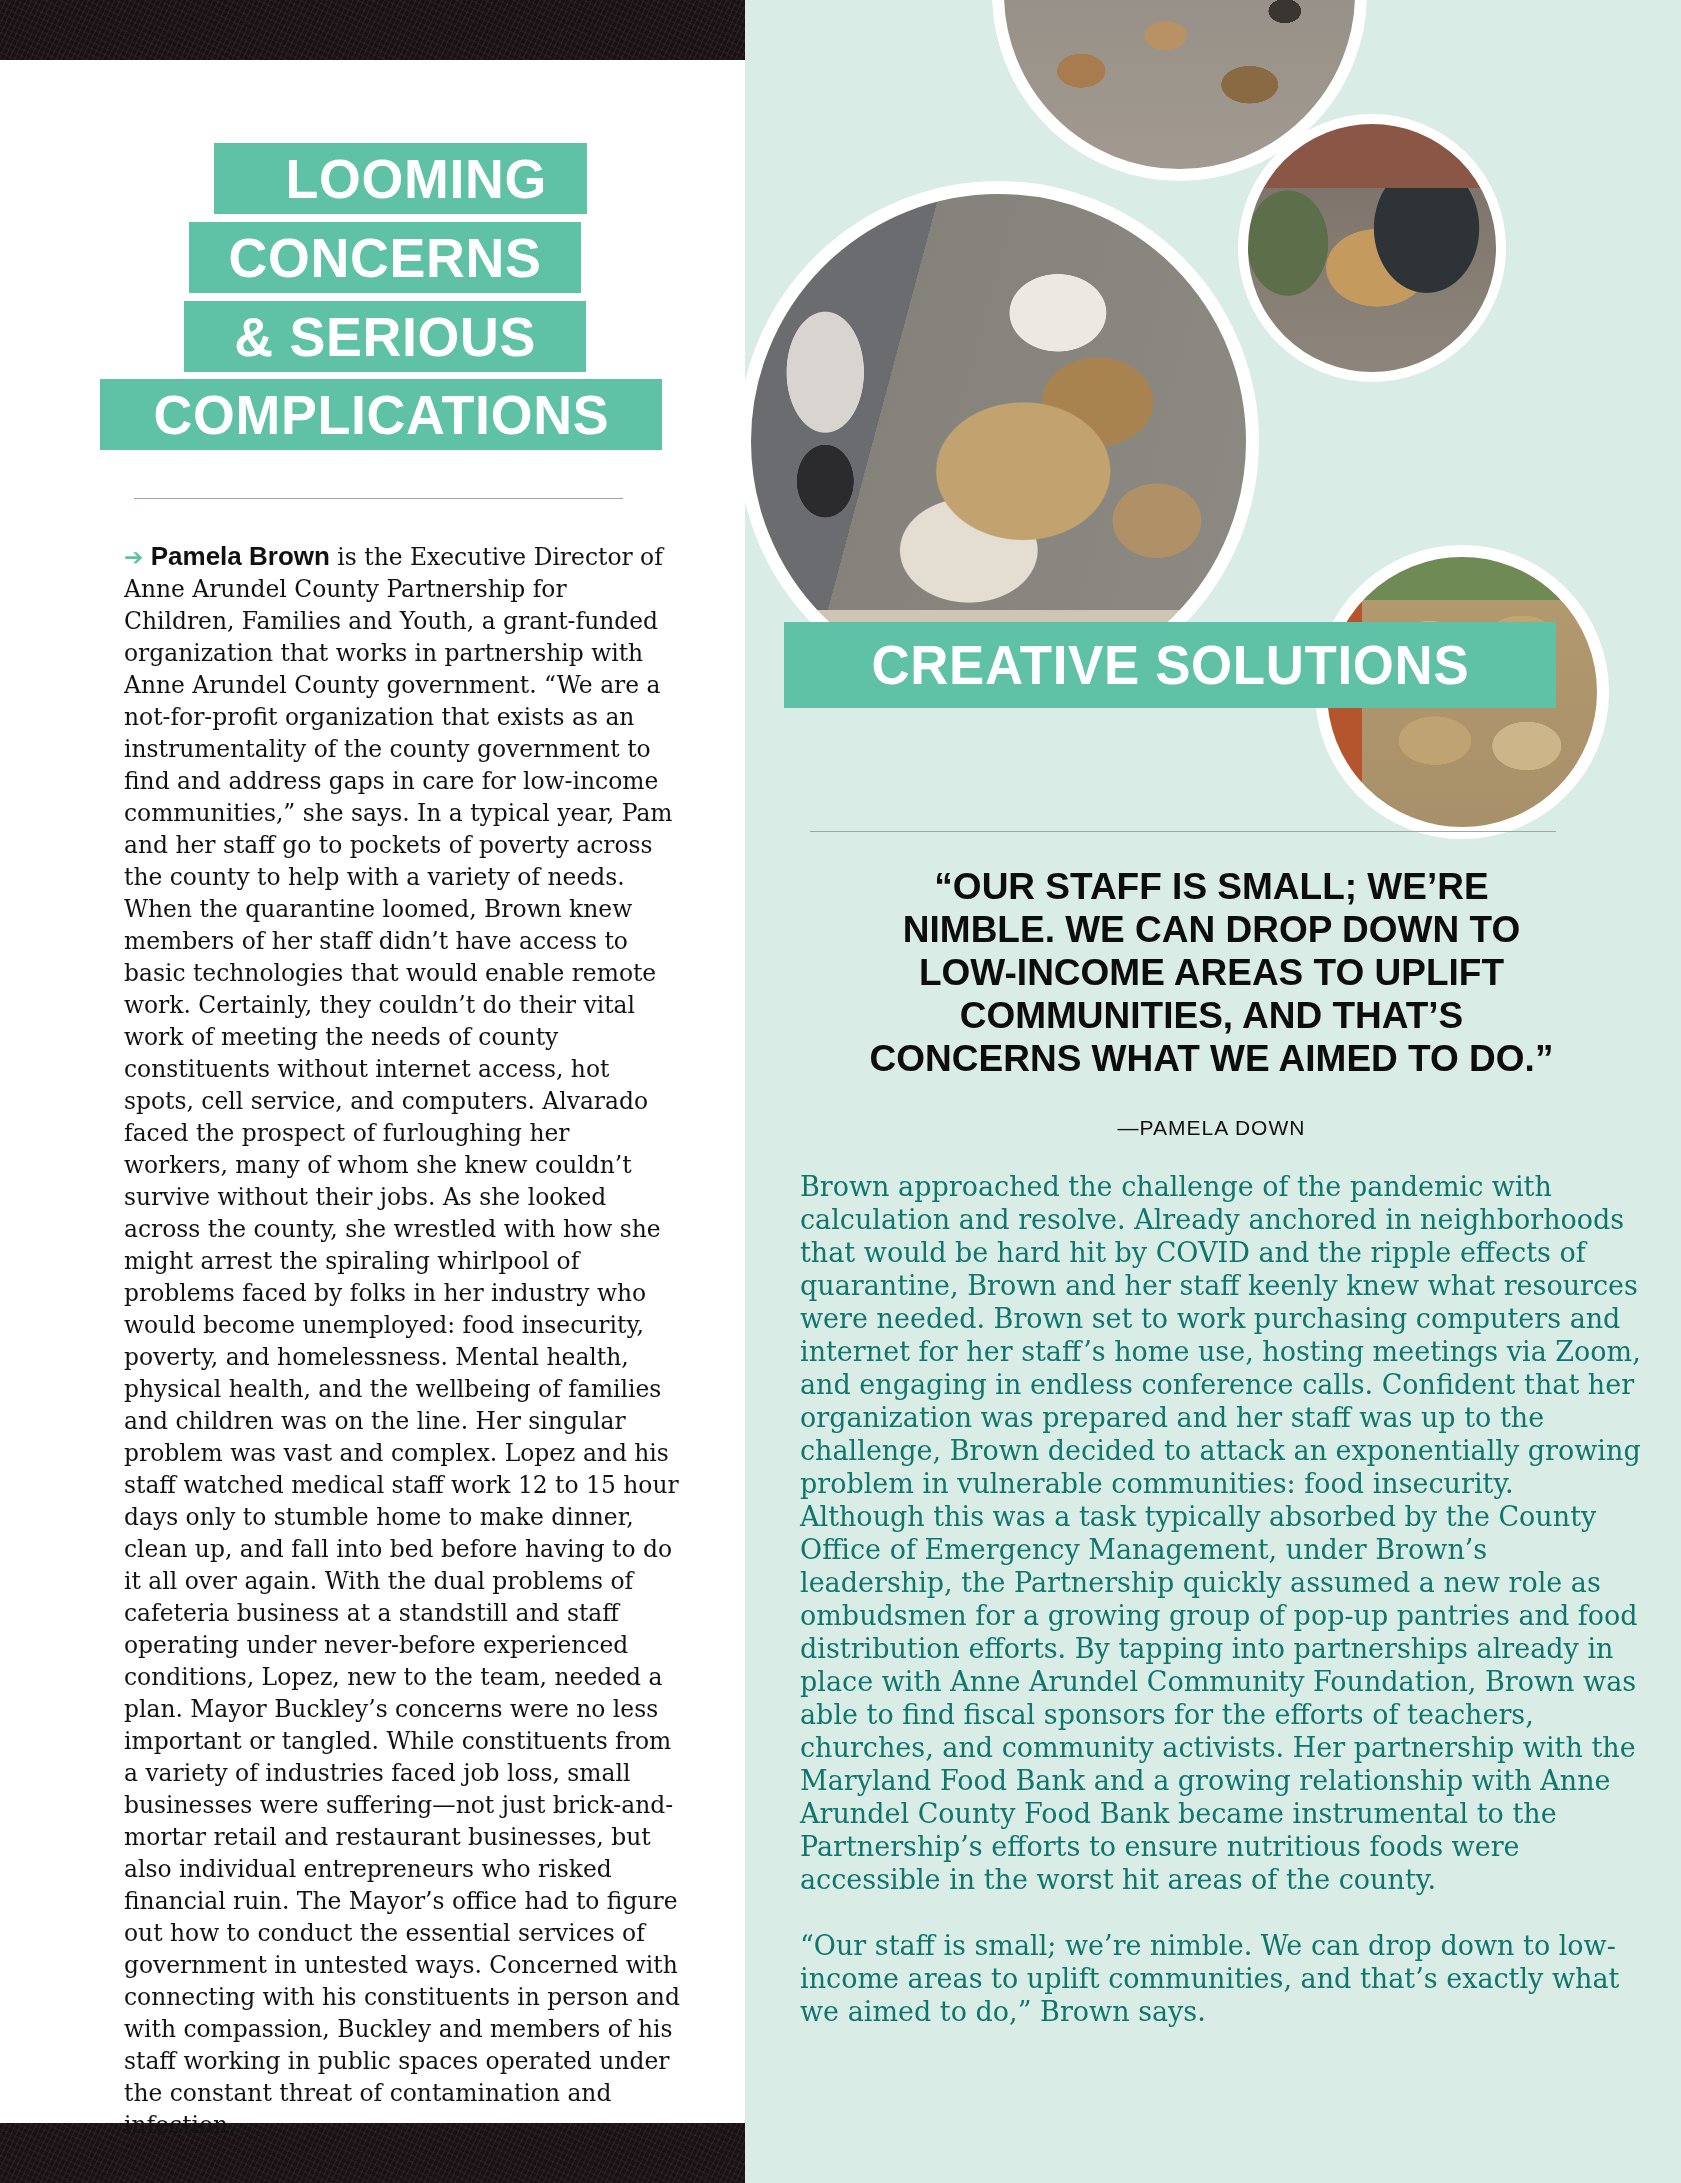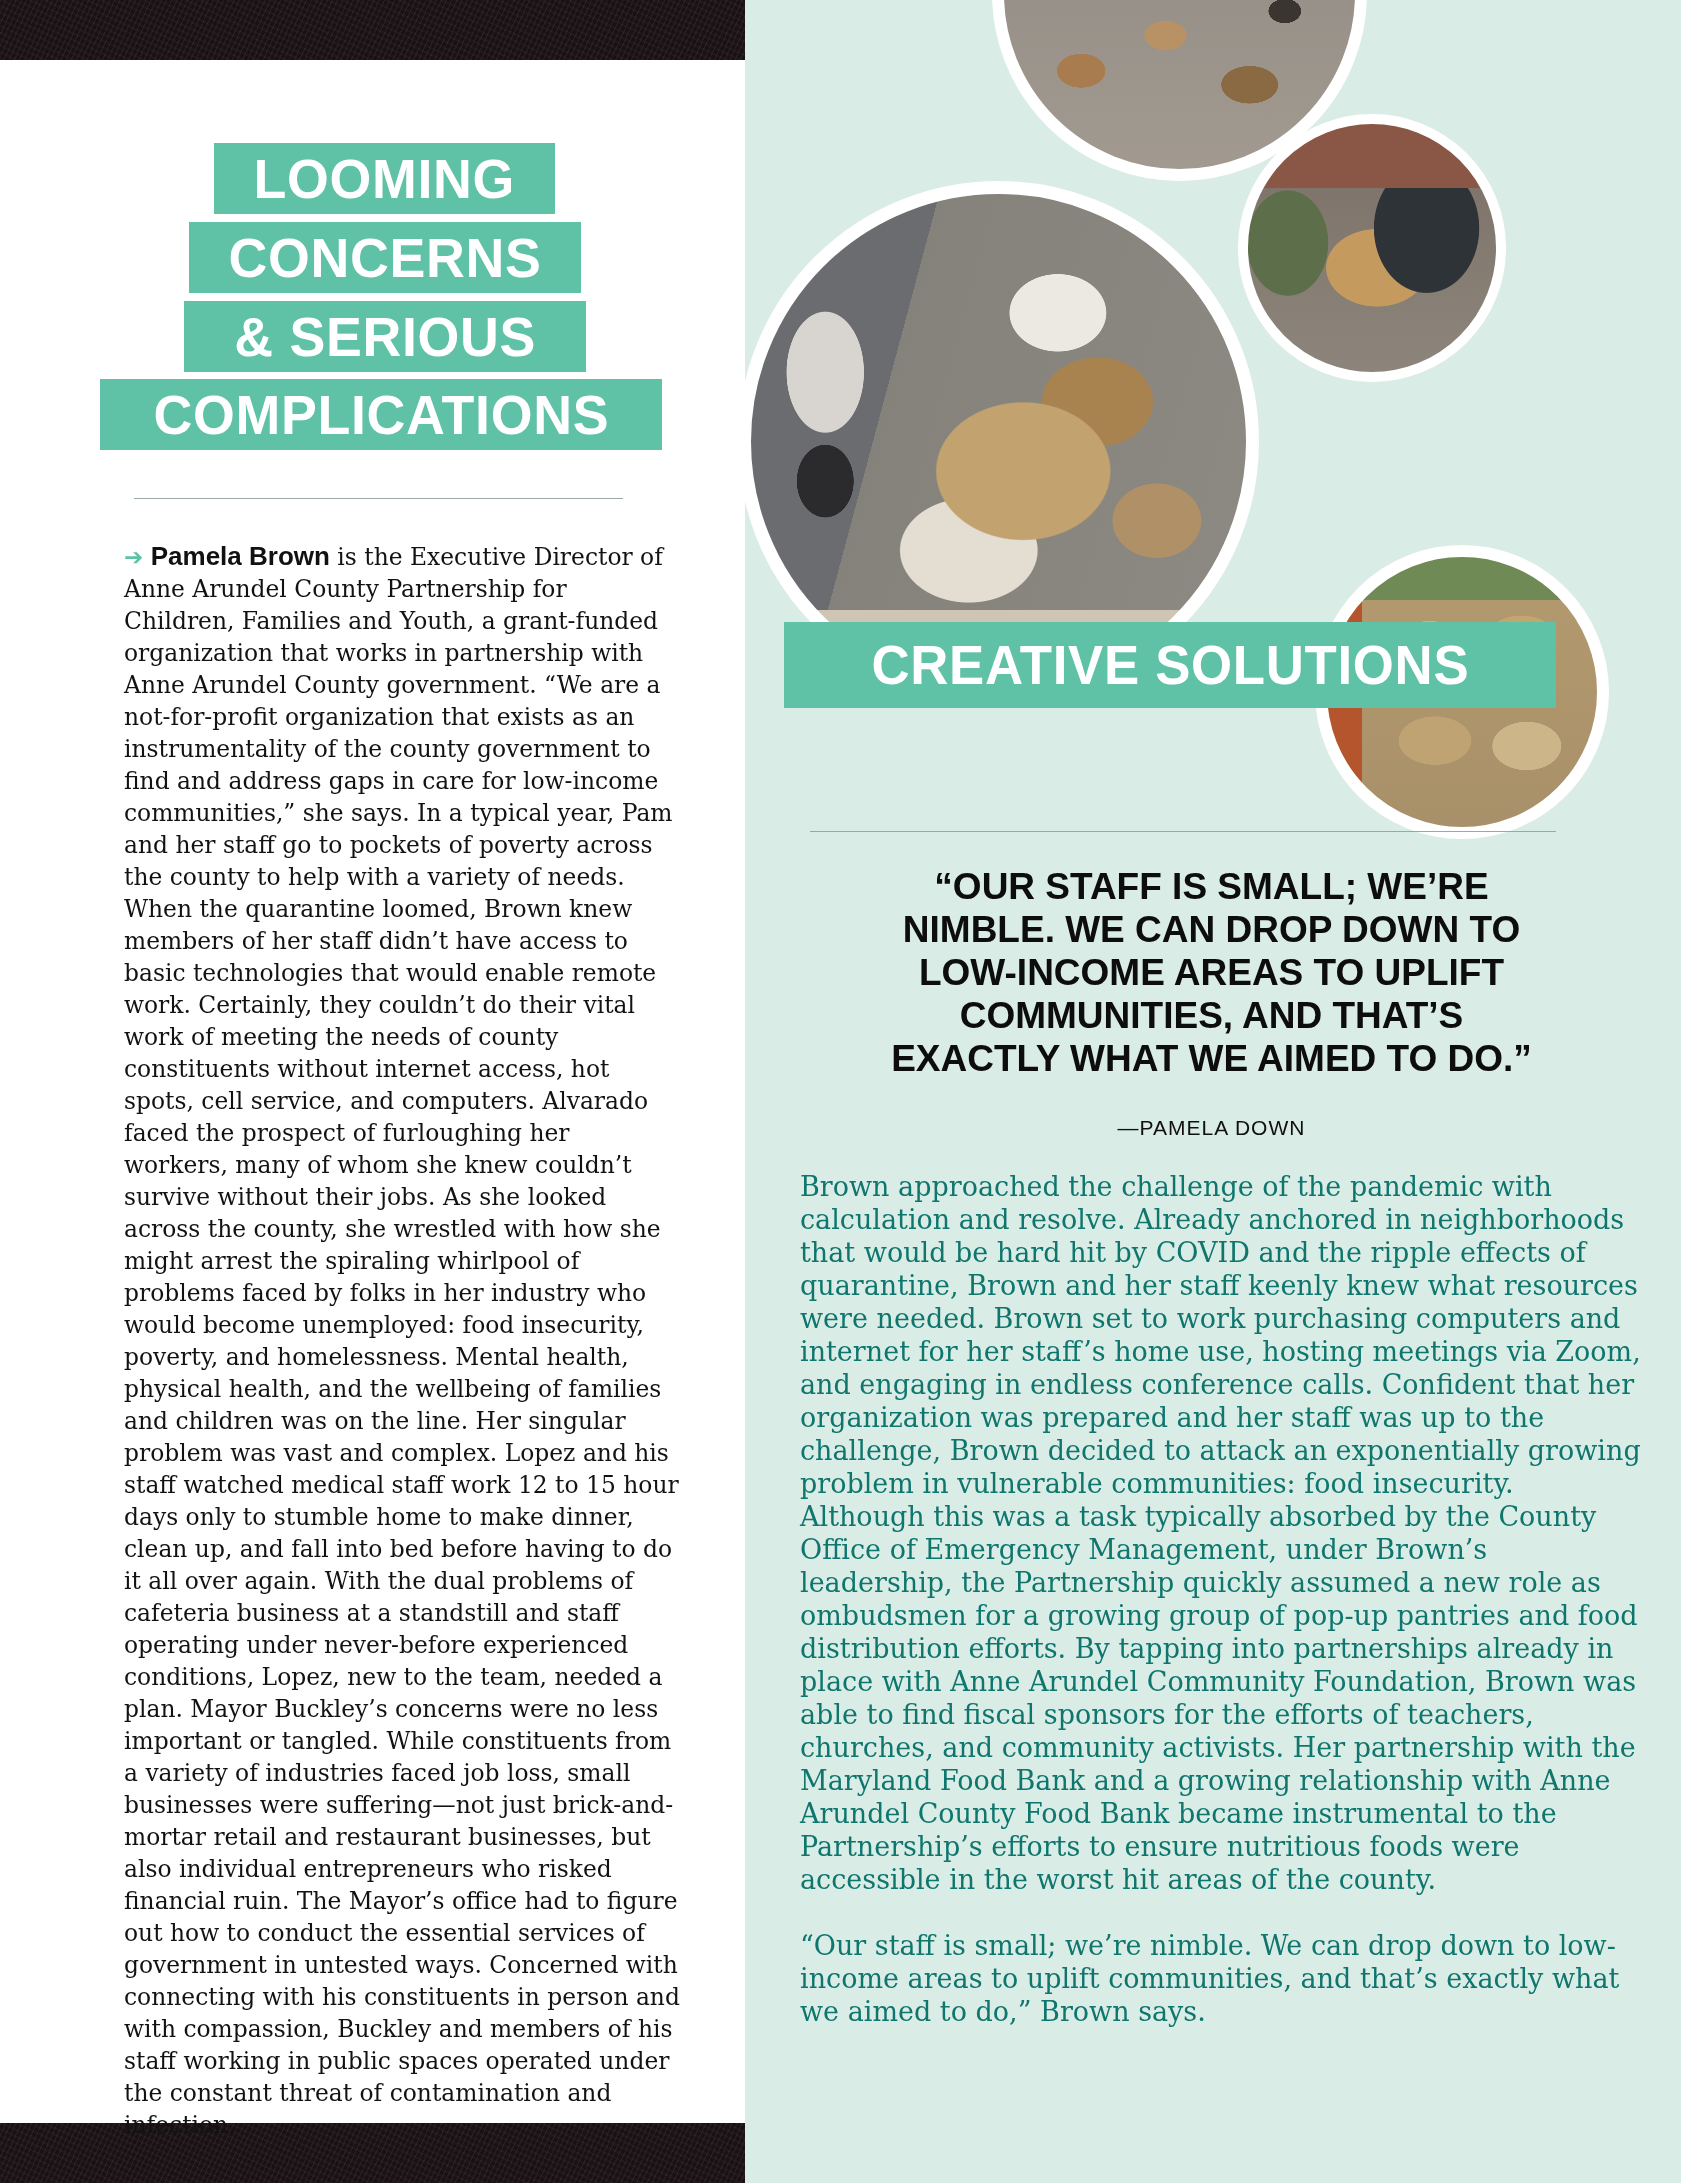--- a/index.html
+++ b/index.html
@@ -16,21 +16,21 @@
   .mint-col{position:absolute;left:745px;top:0;width:936px;height:2183px;background:#daece6;}
 
   
   .hbox{
     position:absolute;background:#5fc1a6;color:#ffffff;
     font-family:"Liberation Sans", sans-serif;font-weight:bold;
     display:flex;align-items:center;justify-content:center;
     letter-spacing:0.7px;white-space:nowrap;
   }
   .hbox span{display:inline-block;transform:scaleX(0.96);}
-  .hb-l1{left:214px;top:143px;width:341px;height:71px;font-size:56px;}
+  .hb-l1{left:214px;top:143px;width:341px;height:71px;font-size:56px;padding-left:32px;}
   .hb-l2{left:189px;top:222px;width:392px;height:71px;font-size:56px;}
   .hb-l3{left:184px;top:301px;width:402px;height:71px;font-size:56px;}
   .hb-l4{left:100px;top:379px;width:562px;height:71px;font-size:56px;}
   .hb-r1{left:784px;top:622px;width:772px;height:86px;font-size:55px;z-index:5;}
   .hb-r2{left:768px;top:715px;width:800px;height:75px;font-size:55px;z-index:5;}
 
   
   .divider{position:absolute;height:1.3px;background:#9aa9a2;}
   .div-left{left:134px;top:498px;width:489px;}
   .div-right{left:810px;top:831px;width:746px;z-index:5;}
@@ -147,21 +147,21 @@
   <div class="hbox hb-r1">
       <span>CREATIVE SOLUTIONS</span>
     </div>
 
   <div class="divider div-right"></div>
 
   <div class="quote">“OUR STAFF IS SMALL; WE’RE
 NIMBLE. WE CAN DROP DOWN TO
 LOW-INCOME AREAS TO UPLIFT
 COMMUNITIES, AND THAT’S
-EXACTLY WHAT WE AIMED TO DO.”</div>
+CONCERNS WHAT WE AIMED TO DO.”</div>
   <div class="attribution">—PAMELA DOWN</div>
 
   <div class="right-body">
     <p>Brown approached the challenge of the pandemic with calculation and resolve. Already anchored in neighborhoods that would be hard hit by COVID and the ripple effects of quarantine, Brown and her staff keenly knew what resources were needed. Brown set to work purchasing computers and internet for her staff’s home use, hosting meetings via Zoom, and engaging in endless conference calls. Confident that her organization was prepared and her staff was up to the challenge, Brown decided to attack an exponentially growing problem in vulnerable communities: food insecurity. Although this was a task typically absorbed by the County Office of Emergency Management, under Brown’s leadership, the Partnership quickly assumed a new role as ombudsmen for a growing group of pop-up pantries and food distribution efforts. By tapping into partnerships already in place with Anne Arundel Community Foundation, Brown was able to find fiscal sponsors for the efforts of teachers, churches, and community activists. Her partnership with the Maryland Food Bank and a growing relationship with Anne Arundel County Food Bank became instrumental to the Partnership’s efforts to ensure nutritious foods were accessible in the worst hit areas of the county.</p>
     <p>“Our staff is small; we’re nimble. We can drop down to low-income areas to uplift communities, and that’s exactly what we aimed to do,” Brown says.</p>
   </div>
 
 </div>
 
 

